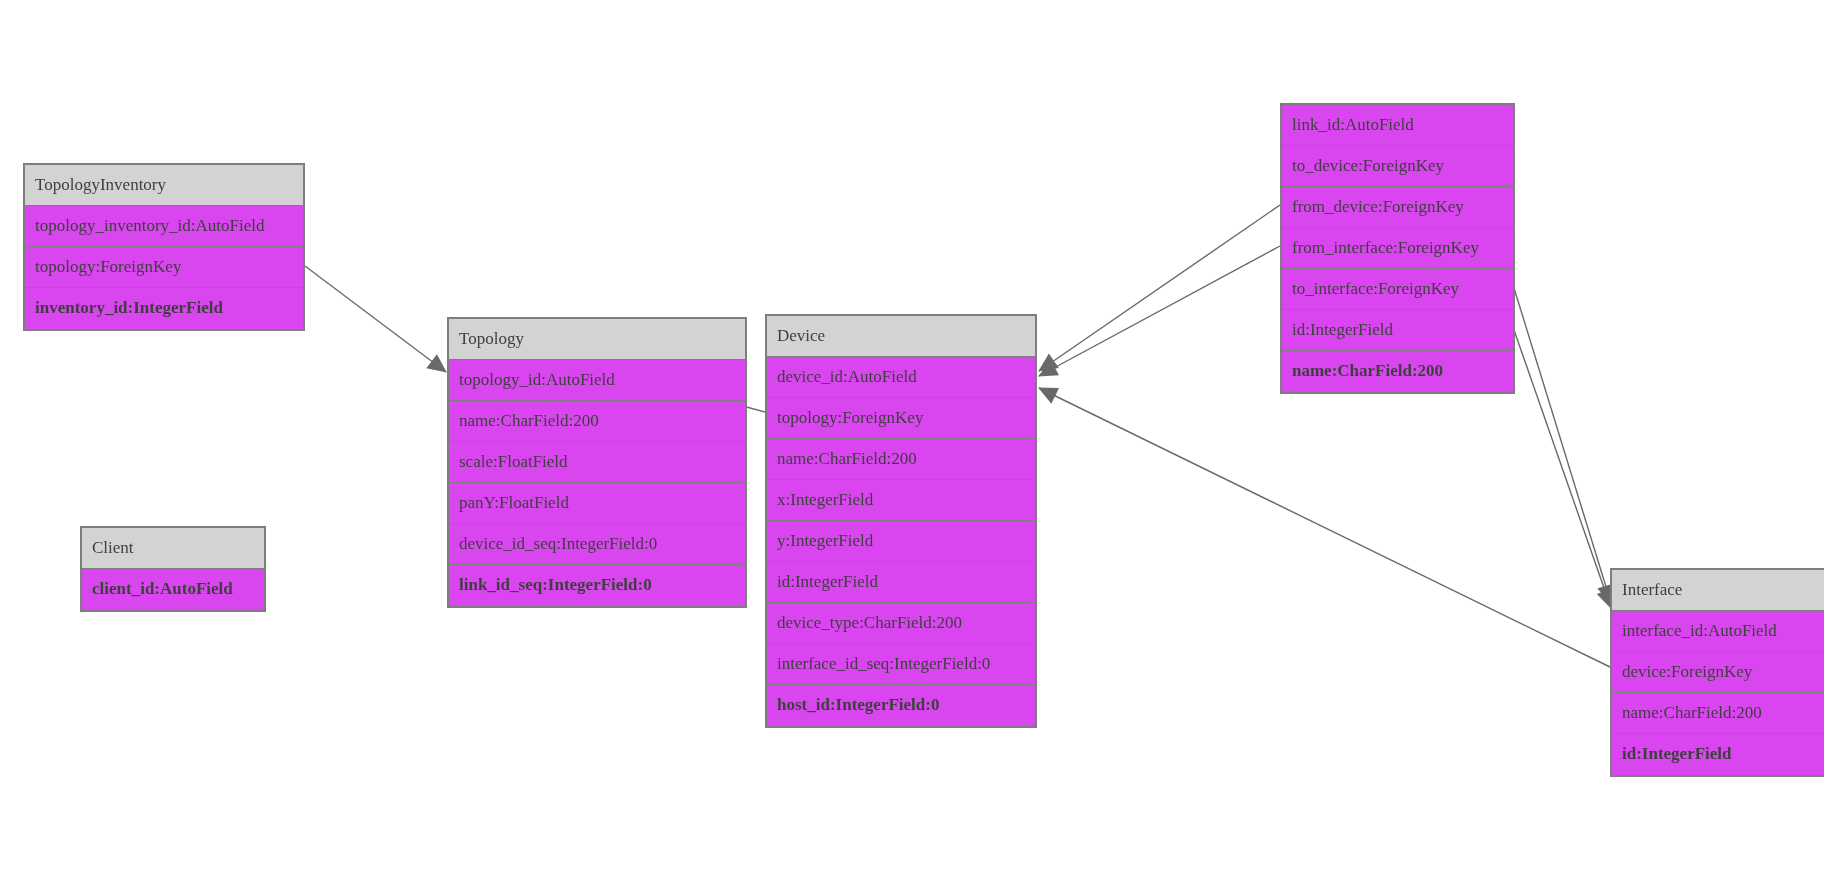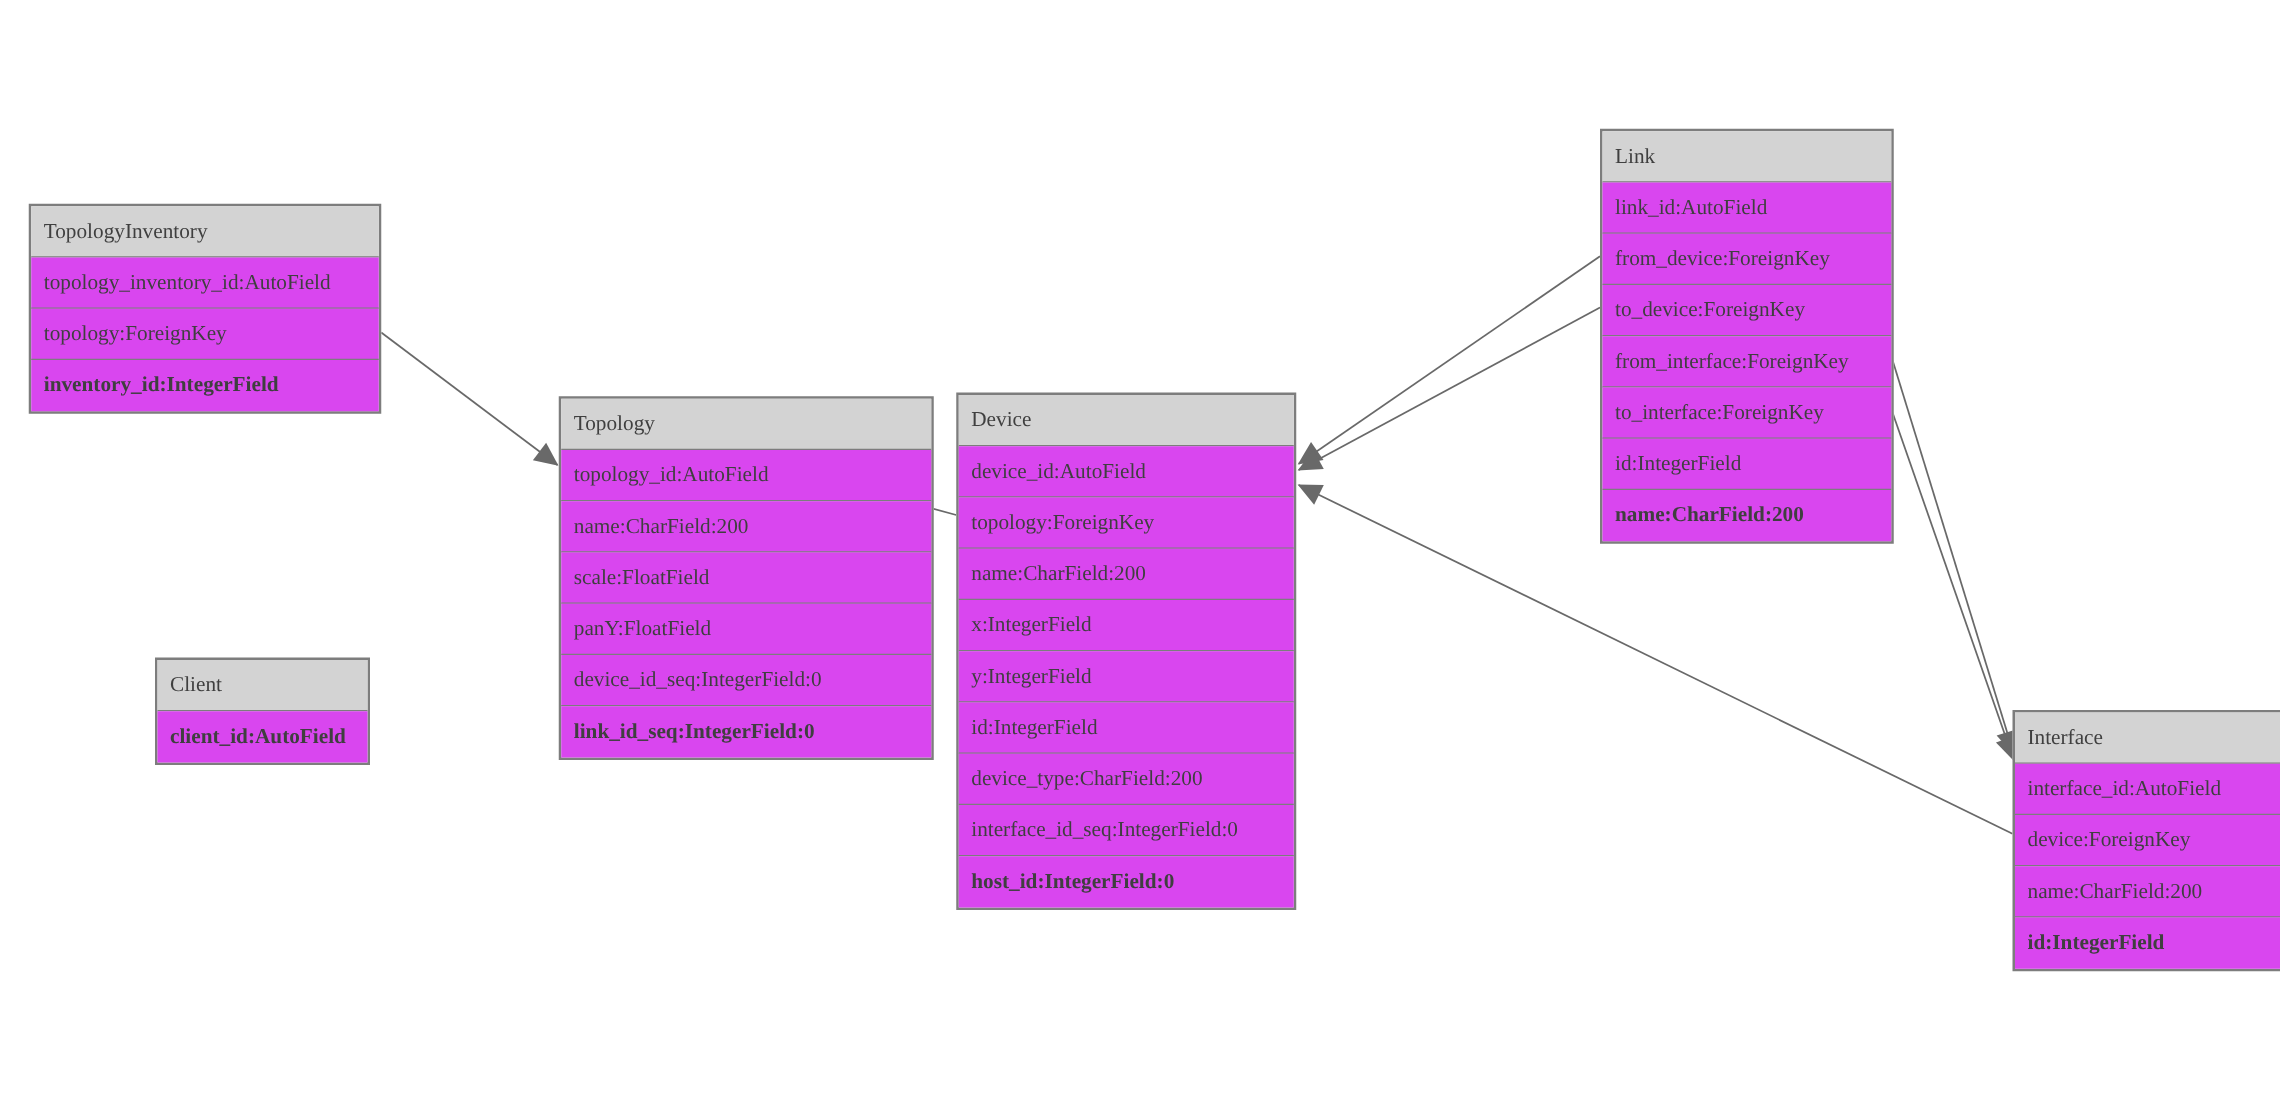--- a/index.html
+++ b/index.html
@@ -73,41 +73,40 @@
     </div>
     <div class="table" style="left: 447px; top: 317px; width: 300px;">
       <div class="theader">Topology</div>
       <div class="trow">topology_id:AutoField</div>
       <div class="trow">name:CharField:200</div>
       <div class="trow">scale:FloatField</div>
       <div class="trow">panY:FloatField</div>
       <div class="trow">device_id_seq:IntegerField:0</div>
       <div class="trow">link_id_seq:IntegerField:0</div>
     </div>
-    <div class="table" style="left: 80px; top: 526px; width: 172px; margin-left: 44px;">
+    <div class="table" style="left: 80px; top: 526px; width: 186px;">
       <div class="theader">Client</div>
       <div class="trow">client_id:AutoField</div>
     </div>
     <div class="table" style="left: 765px; top: 314px; width: 272px;">
       <div class="theader">Device</div>
       <div class="trow">device_id:AutoField</div>
       <div class="trow">topology:ForeignKey</div>
       <div class="trow">name:CharField:200</div>
       <div class="trow">x:IntegerField</div>
       <div class="trow">y:IntegerField</div>
       <div class="trow">id:IntegerField</div>
       <div class="trow">device_type:CharField:200</div>
       <div class="trow">interface_id_seq:IntegerField:0</div>
       <div class="trow">host_id:IntegerField:0</div>
     </div>
     <div class="table" style="left: 1280px; top: 103px; width: 235px;">
-      <div class="theader">Link</div>
       <div class="trow">link_id:AutoField</div>
+      <div class="trow">to_device:ForeignKey</div>
       <div class="trow">from_device:ForeignKey</div>
-      <div class="trow">to_device:ForeignKey</div>
       <div class="trow">from_interface:ForeignKey</div>
       <div class="trow">to_interface:ForeignKey</div>
       <div class="trow">id:IntegerField</div>
       <div class="trow">name:CharField:200</div>
     </div>
     <div class="table" style="left: 1610px; top: 568px; width: 220px;">
       <div class="theader">Interface</div>
       <div class="trow">interface_id:AutoField</div>
       <div class="trow">device:ForeignKey</div>
       <div class="trow">name:CharField:200</div>

